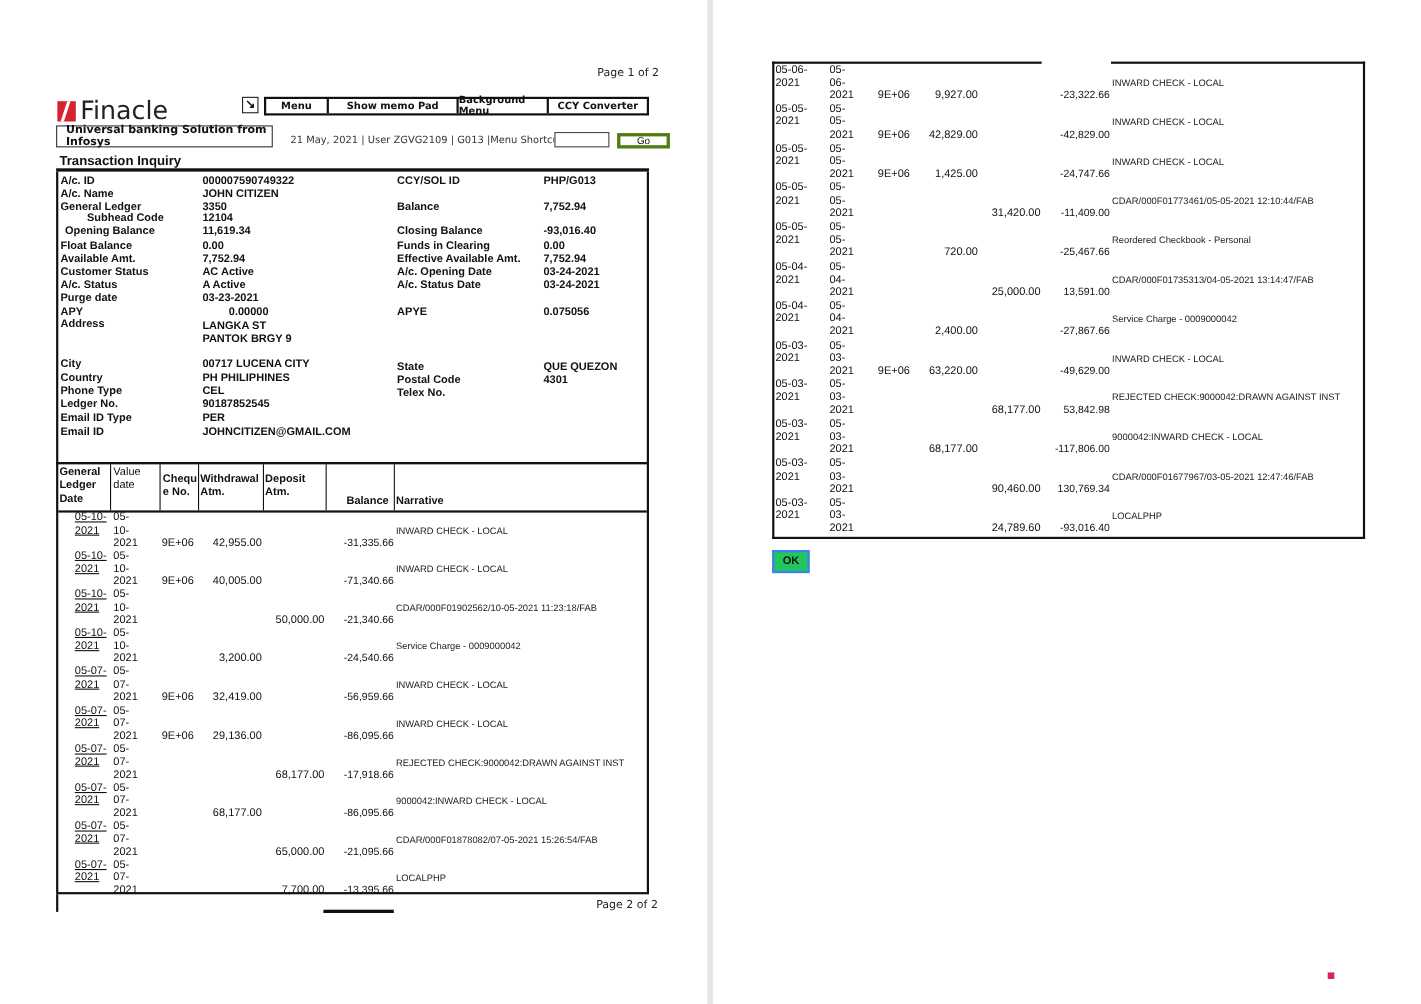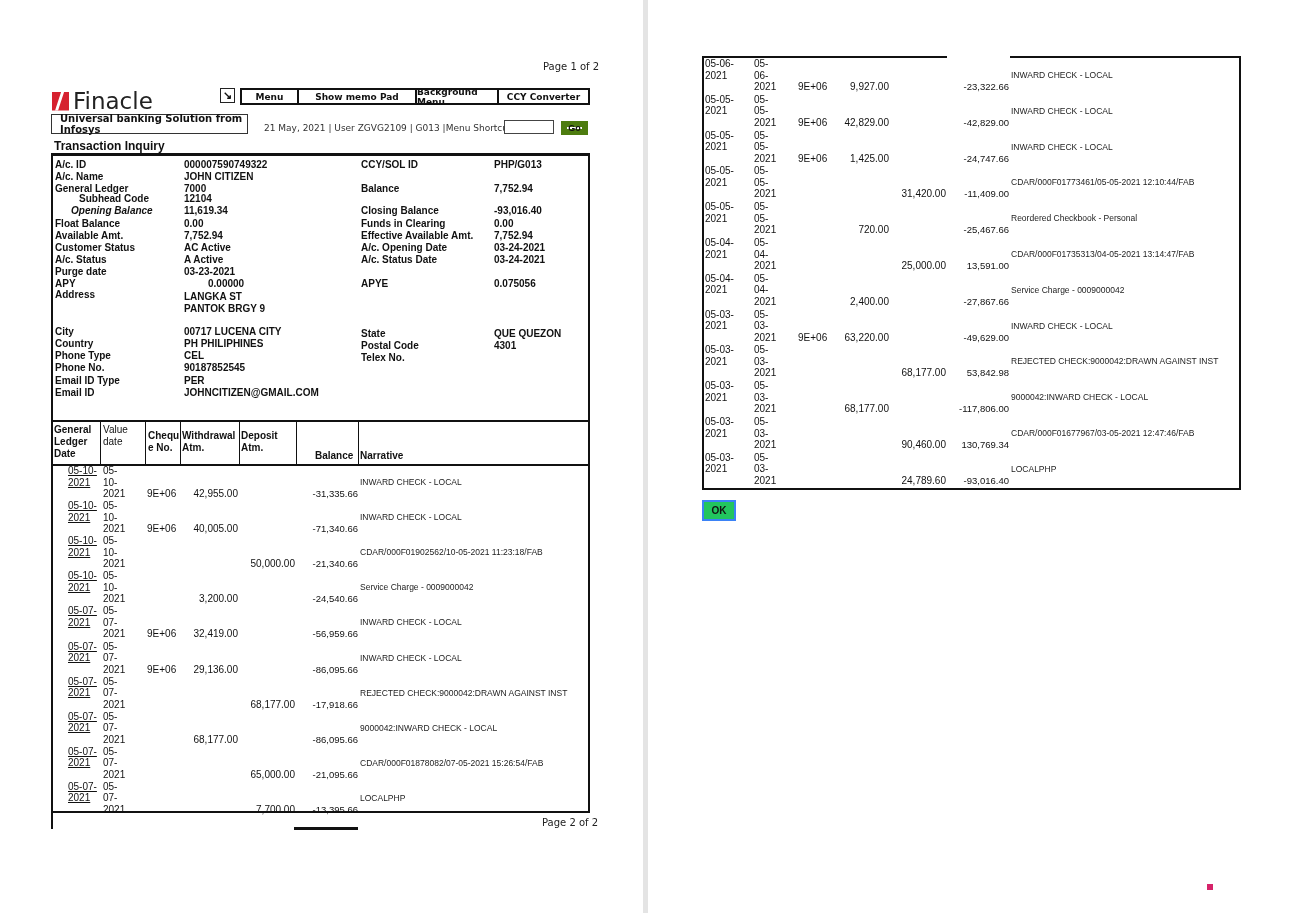--- a/index.html
+++ b/index.html
@@ -11,21 +11,21 @@
   .logo-mark { width:17px; height:19px; background:#d6212f; clip-path:polygon(0 0,100% 0,100% 100%,0 100%); position:relative; margin-right:4px; }
   .logo-mark::after { content:""; position:absolute; left:6px; top:0; width:3px; height:19px; background:#fff; transform:skewX(-18deg); }
   .logo-text { font-family:"DejaVu Sans", sans-serif; font-size:23px; color:#222; letter-spacing:0px; }
   .tagline { position:absolute; left:51px; top:114px; width:197px; height:20px; border:1px solid #333; font-size:10px; font-weight:bold; font-family:"DejaVu Sans", sans-serif; box-sizing:border-box; display:flex; align-items:center; padding-left:8px; }
   .collapse-btn { position:absolute; left:220px; top:88px; width:15px; height:15px; border:1px solid #222; box-sizing:border-box; font-size:11px; line-height:13px; text-align:center; font-weight:bold; }
   .menu-bar { position:absolute; left:240px; top:88px; width:350px; height:17px; border:2px solid #111; box-sizing:border-box; display:flex; }
   .menu-bar .mb { font-size:9px; font-weight:bold; font-family:"DejaVu Sans", sans-serif; display:flex; align-items:center; justify-content:center; border-right:2px solid #111; }
   .menu-bar .mb:last-child { border-right:none; }
   .infoline { position:absolute; left:264px; top:123px; font-size:9px; color:#333; font-family:"DejaVu Sans", sans-serif; }
   .shortcut-input { position:absolute; left:504px; top:120px; width:50px; height:14px; border:1px solid #444; box-sizing:border-box; }
-  .go-btn { position:absolute; left:561px; top:121px; width:27px; height:14px; border:6px solid #4d7c0f; box-sizing:border-box; font-size:9px; font-weight:bold; display:flex; align-items:center; justify-content:center; }
+  .go-btn { position:absolute; left:561px; top:121px; width:48px; height:14px; border:3px solid #4d7c0f; box-sizing:border-box; font-size:9px; font-weight:normal; display:flex; align-items:center; justify-content:center; }
   .title { position:absolute; left:54px; top:139px; font-size:12px; font-weight:bold; }
   .title-rule { position:absolute; left:51px; top:153px; width:539px; height:3px; background:#111; }
   .info-box { position:absolute; left:51px; top:156px; width:539px; height:266px; border-left:2px solid #111; border-right:2px solid #111; border-bottom:2px solid #111; box-sizing:border-box; }
   .f { position:absolute; font-size:10px; font-weight:bold; line-height:11px; white-space:nowrap; }
   .tx-box { position:absolute; left:51px; top:420px; width:539px; height:393px; border:2px solid #111; box-sizing:border-box; }
   .tx-head { position:absolute; top:0; left:0; width:535px; height:42px; border-bottom:2px solid #111; }
   .th { position:absolute; top:2px; font-size:10px; font-weight:bold; line-height:12px; }
   .colline { position:absolute; top:0; width:1px; height:42px; background:#111; }
   .row { position:absolute; left:0; width:535px; height:35.6px; font-size:10px; line-height:11.5px; }
   .row .c { position:absolute; white-space:nowrap; }
@@ -73,24 +73,24 @@
 <div class="title">Transaction Inquiry</div>
 <div class="title-rule"></div>
 
 <div class="info-box">
   <div id="acct-left">
       <div class="f" style="left: 2px; top: 3px;">A/c. ID</div>
       <div class="f" style="left: 131px; top: 3px;">000007590749322</div>
       <div class="f" style="left: 2px; top: 15px;">A/c. Name</div>
       <div class="f" style="left: 131px; top: 15px;">JOHN CITIZEN</div>
       <div class="f" style="left: 2px; top: 27px;">General Ledger</div>
-      <div class="f" style="left: 131px; top: 27px;">7000</div>
+      <div class="f" style="left: 131px; top: 27px;">3350</div>
       <div class="f" style="left: 2px; top: 37px; padding-left: 24px;">Subhead Code</div>
       <div class="f" style="left: 131px; top: 37px;">12104</div>
-      <div class="f" style="left: 18px; top: 49px; font-style: italic;">Opening Balance</div>
+      <div class="f" style="left: 6px; top: 49px;">Opening Balance</div>
       <div class="f" style="left: 131px; top: 49px;">11,619.34</div>
       <div class="f" style="left: 2px; top: 62px;">Float Balance</div>
       <div class="f" style="left: 131px; top: 62px;">0.00</div>
       <div class="f" style="left: 2px; top: 74px;">Available Amt.</div>
       <div class="f" style="left: 131px; top: 74px;">7,752.94</div>
       <div class="f" style="left: 2px; top: 86px;">Customer Status</div>
       <div class="f" style="left: 131px; top: 86px;">AC Active</div>
       <div class="f" style="left: 2px; top: 98px;">A/c. Status</div>
       <div class="f" style="left: 131px; top: 98px;">A Active</div>
       <div class="f" style="left: 2px; top: 110px;">Purge date</div>
@@ -99,21 +99,21 @@
       <div class="f" style="left: 131px; top: 122px; margin-left: 24px;">0.00000</div>
       <div class="f" style="left: 2px; top: 133px;">Address</div>
       <div class="f" style="left: 131px; top: 135px;">LANGKA ST</div>
       <div class="f" style="left: 131px; top: 147px;">PANTOK BRGY 9</div>
       <div class="f" style="left: 2px; top: 170px;">City</div>
       <div class="f" style="left: 131px; top: 170px;">00717 LUCENA CITY</div>
       <div class="f" style="left: 2px; top: 182px;">Country</div>
       <div class="f" style="left: 131px; top: 182px;">PH PHILIPHINES</div>
       <div class="f" style="left: 2px; top: 194px;">Phone Type</div>
       <div class="f" style="left: 131px; top: 194px;">CEL</div>
-      <div class="f" style="left: 2px; top: 206px;">Phone No.</div>
+      <div class="f" style="left: 2px; top: 206px;">Ledger No.</div>
       <div class="f" style="left: 131px; top: 206px;">90187852545</div>
       <div class="f" style="left: 2px; top: 219px;">Email ID Type</div>
       <div class="f" style="left: 131px; top: 219px;">PER</div>
       <div class="f" style="left: 2px; top: 231px;">Email ID</div>
       <div class="f" style="left: 131px; top: 231px;">JOHNCITIZEN@GMAIL.COM</div>
     </div>
   <div id="acct-right">
       <div class="f" style="left: 308px; top: 3px;">CCY/SOL ID</div>
       <div class="f" style="left: 441px; top: 3px;">PHP/G013</div>
       <div class="f" style="left: 308px; top: 27px;">Balance</div>

